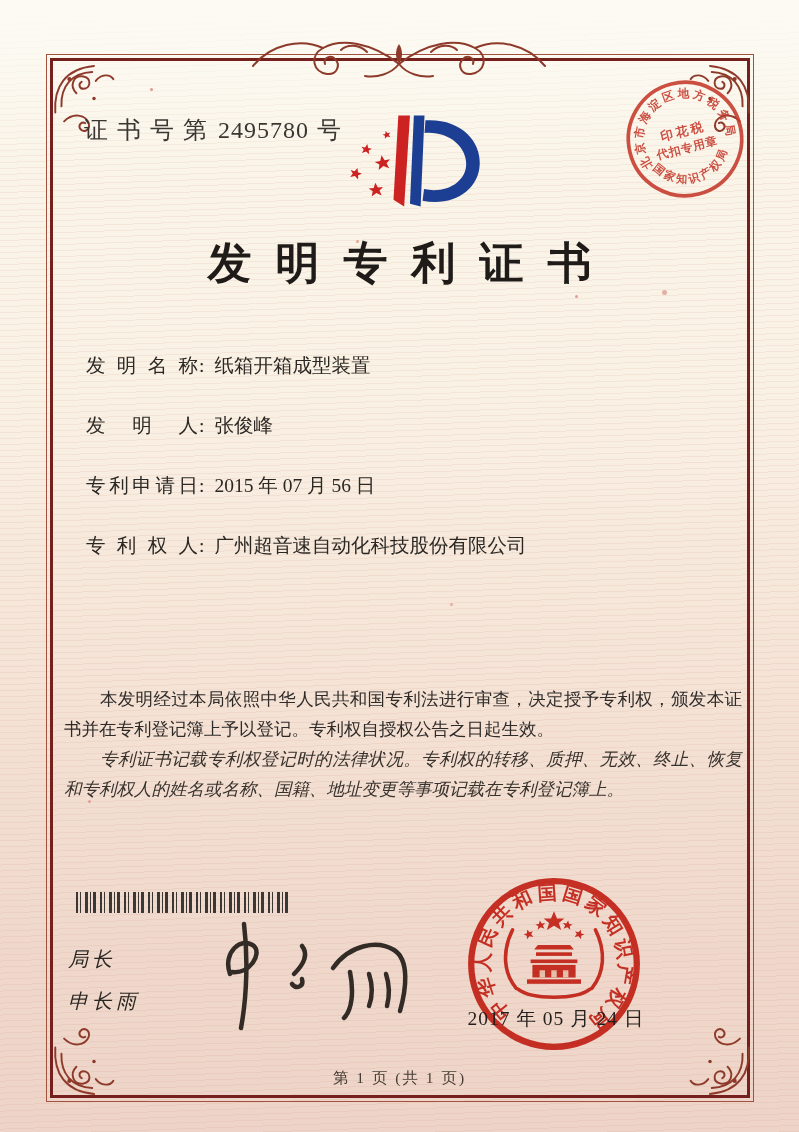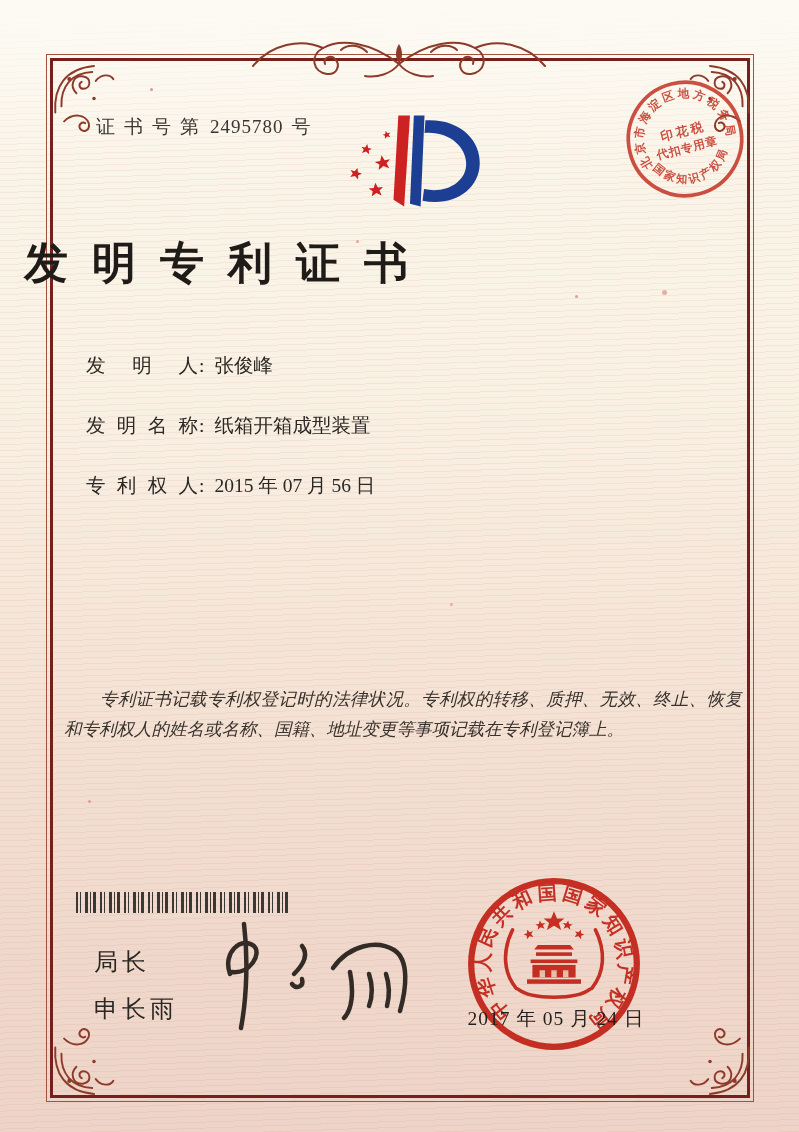--- a/index.html
+++ b/index.html
@@ -26,37 +26,37 @@
     border:3px solid #76201d;
   }
   .corner{position:absolute;width:88px;height:88px;pointer-events:none;}
   .corner.tl{left:50px;top:58px;}
   .corner.tr{right:45px;top:58px;transform:scaleX(-1);}
   .corner.bl{left:50px;bottom:30px;transform:scaleY(-1);}
   .corner.br{right:45px;bottom:30px;transform:scale(-1,-1);}
   .top-ornament{position:absolute;left:249px;top:34px;width:300px;height:48px;}
 
   .cert-no{
-    position:absolute;left:96px;top:114px;font-size:19px;color:#3a3632;
+    position:absolute;left:84px;top:114px;font-size:24px;color:#3a3632;
     white-space:nowrap;
   }
   .cert-no .spread{letter-spacing:9px;}
   .cert-no .num{letter-spacing:1px;margin-left:2px;}
   .cert-no .suffix{margin-left:8px;}
 
   .logo{position:absolute;left:336px;top:98px;width:146px;height:126px;}
 
   .tax-stamp{
     position:absolute;left:620px;top:74px;width:130px;height:130px;
     transform:rotate(-14deg);opacity:.88;
   }
 
   .title{
     position:absolute;left:0;top:234px;width:100%;margin:0;
-    text-align:left;font-size:44px;font-weight:700;color:#1e1b19;
+    text-align:center;font-size:44px;font-weight:700;color:#1e1b19;
     letter-spacing:24px;text-indent:24px;
   }
 
   .fields{position:absolute;left:86px;top:352px;width:620px;}
   .field-row{height:23px;margin-bottom:37px;font-size:19.5px;white-space:nowrap;color:#2b2723;}
   .flabel{display:inline-block;width:112px;text-align:justify;text-align-last:justify;vertical-align:bottom;}
   .fcolon{margin:0 10px 0 1px;}
 
   .paras{
     position:absolute;left:64px;top:684px;width:678px;
@@ -69,21 +69,21 @@
     position:absolute;left:76px;top:892px;width:214px;height:21px;
     background:repeating-linear-gradient(90deg,
       #1b1b1b 0 2px, transparent 2px 4px,
       #1b1b1b 4px 5px, transparent 5px 9px,
       #1b1b1b 9px 12px, transparent 12px 14px,
       #1b1b1b 14px 15px, transparent 15px 17px,
       #1b1b1b 17px 20px, transparent 20px 24px);
     opacity:.85;
   }
 
-  .signatory{position:absolute;left:94px;top:946px;font-size:24px;letter-spacing:4px;color:#2b2723;}
+  .signatory{position:absolute;left:68px;top:946px;font-size:20px;letter-spacing:4px;color:#2b2723;font-style:italic;}
   .signatory .line{margin-bottom:15px;}
 
   .signature{position:absolute;left:198px;top:916px;width:232px;height:118px;}
 
   .seal{position:absolute;left:464px;top:874px;width:180px;height:180px;mix-blend-mode:multiply;opacity:.94;}
   .seal-date{
     position:absolute;left:460px;top:1005px;width:192px;text-align:center;
     font-size:19.5px;letter-spacing:1px;color:#241f1c;z-index:5;white-space:nowrap;
   }
 
@@ -209,31 +209,35 @@
       <textPath href="#arc-bottom" startOffset="3">国家知识产权局</textPath>
     </text>
     <text x="70" y="66" text-anchor="middle" font-size="13.5" letter-spacing="3" fill="#c5392b" font-weight="bold">印花税</text>
     <text x="70" y="84" text-anchor="middle" font-size="12.5" letter-spacing="1" fill="#c5392b" font-weight="bold">代扣专用章</text>
   </svg>
 
   <h1 class="title">发明专利证书</h1>
 
   <div class="fields">
     <div class="field-row">
+      <span class="flabel">发明名称</span><span class="fcolon">:</span><span class="fvalue">纸箱开箱成型装置</span>
+    </div>
+    <div class="field-row">
       <span class="flabel">发明人</span><span class="fcolon">:</span><span class="fvalue">张俊峰</span>
     </div>
     <div class="field-row">
-      <span class="flabel">发明名称</span><span class="fcolon">:</span><span class="fvalue">纸箱开箱成型装置</span>
-    </div>
-    <div class="field-row">
-      <span class="flabel">专利权人</span><span class="fcolon">:</span><span class="fvalue">2015 年 07 月 56 日</span>
+      <span class="flabel">专利申请日</span><span class="fcolon">:</span><span class="fvalue">2015 年 07 月 56 日</span>
+    </div>
+    <div class="field-row">
+      <span class="flabel">专利权人</span><span class="fcolon">:</span><span class="fvalue">广州超音速自动化科技股份有限公司</span>
     </div>
   </div>
 
   <div class="paras">
+    <p>本发明经过本局依照中华人民共和国专利法进行审查，决定授予专利权，颁发本证书并在专利登记簿上予以登记。专利权自授权公告之日起生效。</p>
     <p class="cursive">专利证书记载专利权登记时的法律状况。专利权的转移、质押、无效、终止、恢复和专利权人的姓名或名称、国籍、地址变更等事项记载在专利登记簿上。</p>
   </div>
 
   <div class="barcode"></div>
 
   <div class="signatory">
     <div class="line">局长</div>
     <div class="line">申长雨</div>
   </div>
 
@@ -278,16 +282,17 @@
       <g fill="none" stroke="#d02a1e" stroke-width="4" stroke-linecap="round">
         <path d="M60,128 C75,140 125,140 140,128"></path>
         <path d="M54,62 C42,86 44,110 58,127"></path>
         <path d="M146,62 C158,86 156,110 142,127"></path>
       </g>
     </g>
   </svg>
 
   <div class="seal-date">2017 年 05 月 24 日</div>
 
+  <div class="footer">第 1 页 (共 1 页)</div>
 
   <div class="specks"></div>
 
 </div>
 
 </body></html>

